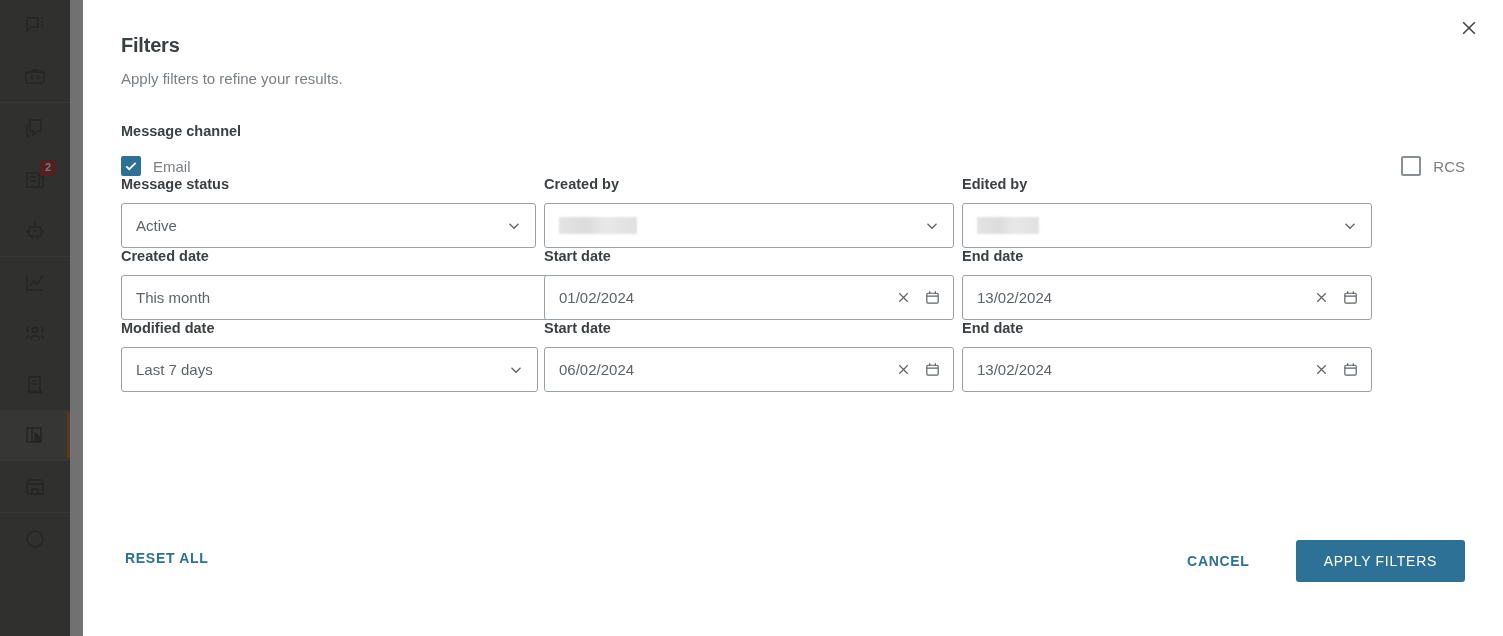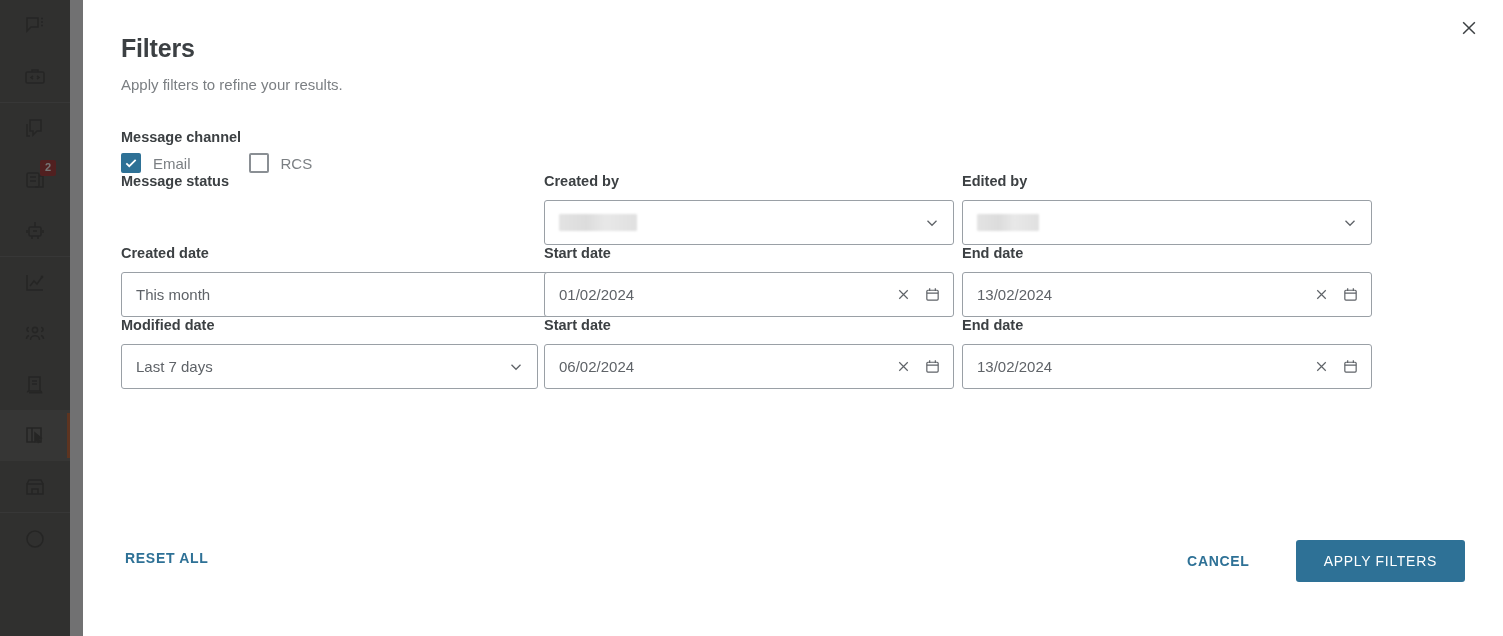--- a/index.html
+++ b/index.html
@@ -74,33 +74,33 @@
   }
   .modal-close {
     position: absolute; right: 18px; top: 12px;
     width: 32px; height: 32px;
     display: flex; align-items: center; justify-content: center;
     cursor: pointer;
   }
   .modal-body { padding: 34px 38px 0 38px; flex: 1 1 auto; }
 
   .modal-title {
-    font-size: 25px; font-weight: bold; color: #3c4043;
+    font-size: 20px; font-weight: bold; color: #3c4043;
     letter-spacing: -.2px;
   }
   .modal-subtitle {
     margin-top: 13px; font-size: 15px; color: #7b7f83;
   }
 
   .section-label {
     font-size: 14.5px; font-weight: bold; color: #3c4043;
     margin-top: 36px;
   }
 
-  .checkbox-row { display: flex; align-items: center; gap: 58px; margin-top: 8px; }
+  .checkbox-row { display: flex; align-items: center; gap: 58px; margin-top: 17px; justify-content: space-between; }
   .cb { display: flex; align-items: center; gap: 12px; cursor: pointer; }
   .cb-box {
     width: 20px; height: 20px; border-radius: 2px;
     border: 2px solid #8a8f94; background: #ffffff;
     display: flex; align-items: center; justify-content: center;
   }
   .cb-box.checked { background: #2e7196; border-color: #2e7196; }
   .cb-label { font-size: 15px; color: #7b7f83; }
 
   
@@ -317,20 +317,30 @@
         </label>
         <label class="cb">
           <span class="cb-box"></span>
           <span class="cb-label">RCS</span>
         </label>
       </div>
 
       <div class="grid-row">
         <div class="col col-a">
           <span class="field-label">Message status</span>
+          <div class="control">
+            <span class="value">Active</span>
+            <span class="icons">
+              <span class="ic">
+                <svg width="18" height="18" viewBox="0 0 24 24" fill="none" stroke="#5f6368" stroke-width="1.7">
+                    <path d="M6 9l6 6 6-6"></path>
+                  </svg>
+              </span>
+            </span>
+          </div>
         </div>
         <div class="col col-b">
           <span class="field-label">Created by</span>
           <div class="control">
             <span class="value placeholder-block">
                 <span class="redacted"></span>
               </span>
             <span class="icons">
               <span class="ic">
                 <svg width="18" height="18" viewBox="0 0 24 24" fill="none" stroke="#5f6368" stroke-width="1.7">

